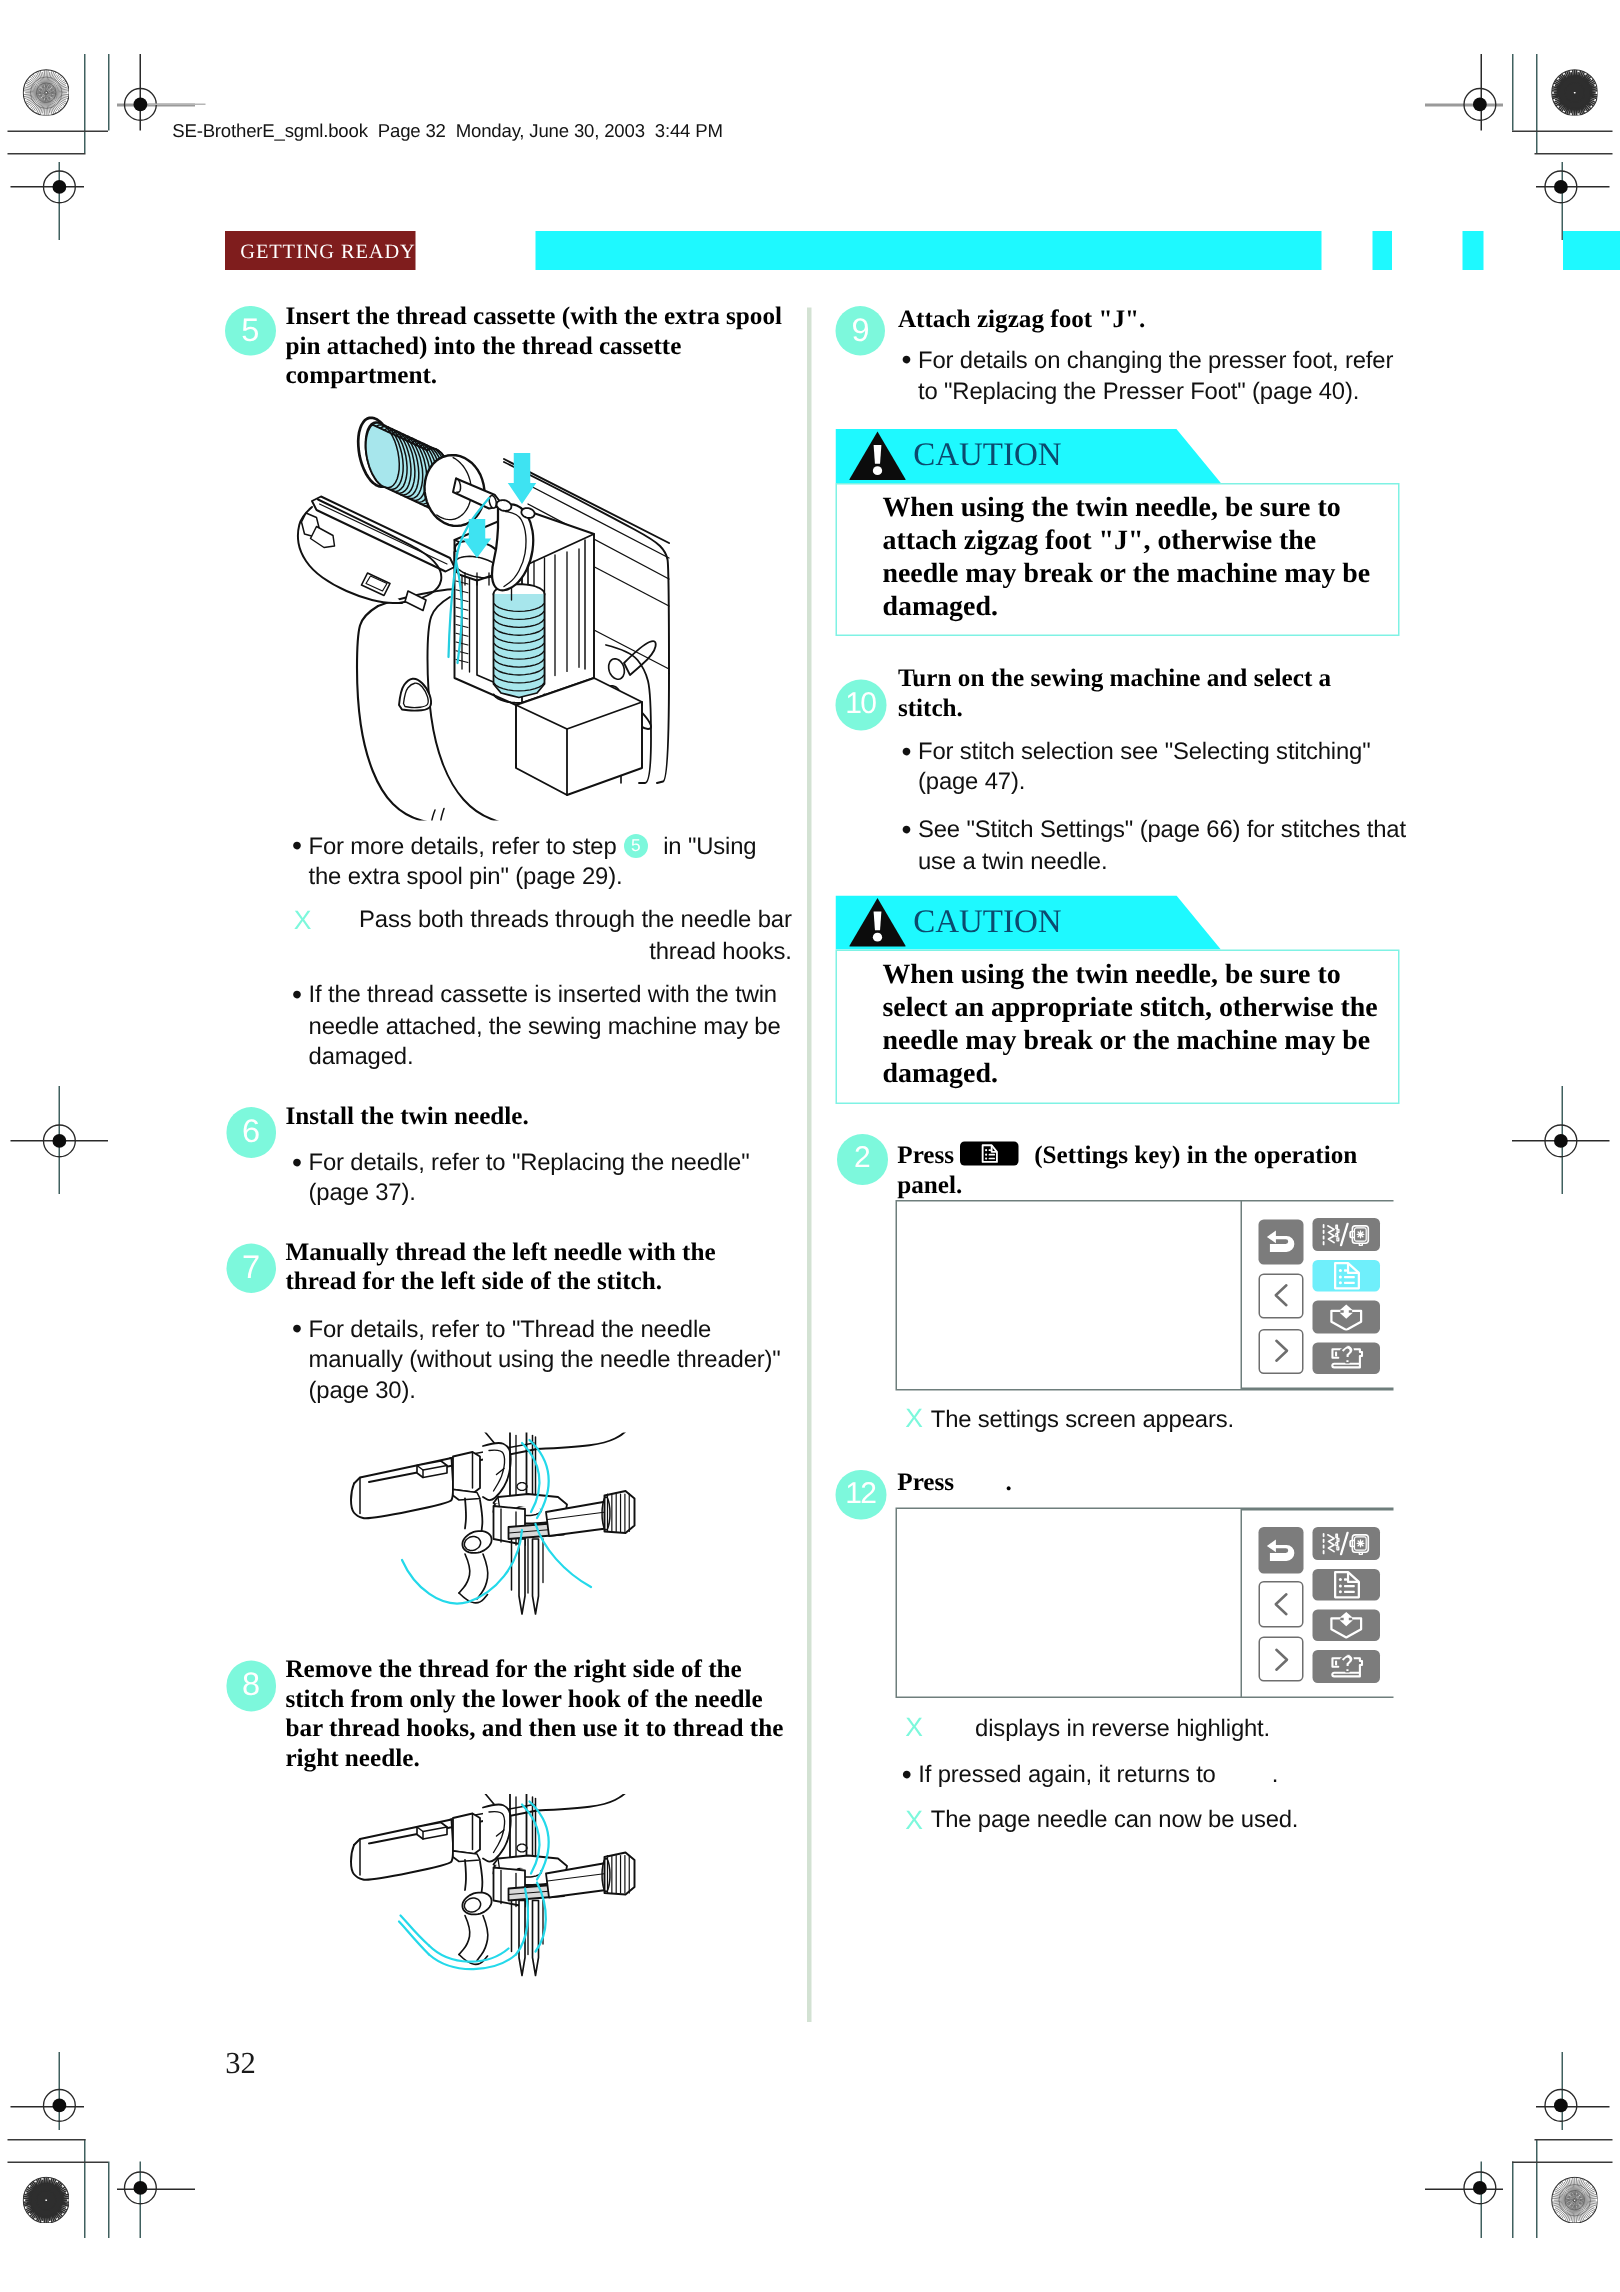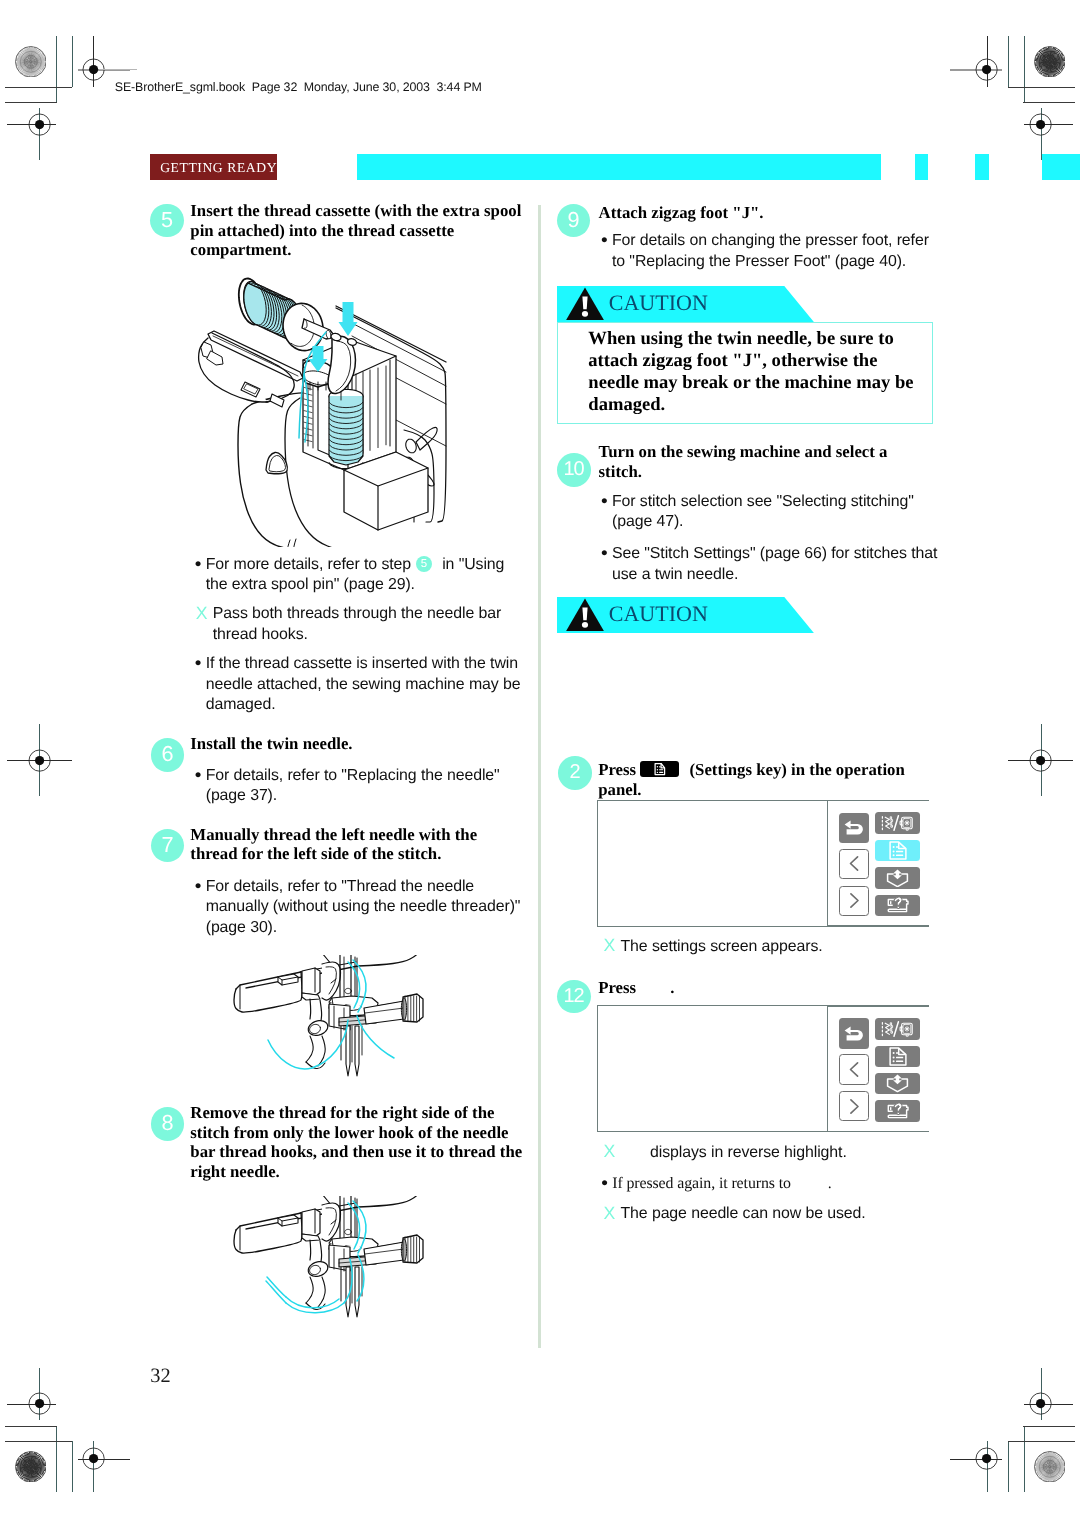--- a/index.html
+++ b/index.html
@@ -288,21 +288,21 @@
         </svg>
     </div>
 
     <div class="note abs" style="left:194.7px;top:554.7px;width:332px;">
       <span class="bullet">•</span>
       <span style="display:inline-block;padding-left:11px;"><span>For more details, refer to step </span><span class="inlinenum">5</span><span> in "Using the extra spool pin" (page 29).</span></span>
     </div>
 
     <div class="note abs" style="left:195.8px;top:604.1px;width:332px;">
       <span class="xmark">X</span>
-      <span style="display:inline-block;padding-left:17px;">Pass both threads through the needle bar thread hooks.</span>
+      <span style="display:inline-block;padding-left:17px;text-align:right;">Pass both threads through the needle bar thread hooks.</span>
     </div>
 
     <div class="note abs" style="left:194.7px;top:654.3px;width:332px;">
       <span class="bullet">•</span>
       <span style="display:inline-block;padding-left:11px;">If the thread cassette is inserted with the twin needle attached, the sewing machine may be damaged.</span>
     </div>
 
     <div class="stepnum" style="left:150.6px;top:737.9px;">6</div>
     <div class="steptitle abs" style="left:190.3px;top:734.4px;width:334px;">Install the twin needle.</div>
     <div class="note abs" style="left:194.7px;top:765.9px;width:332px;">
@@ -498,20 +498,21 @@
         <svg class="abs" style="left:0;top:0;" width="377" height="36" viewBox="0 0 377 36">
           <path d="M0 0 H227.3 L256.9 36 H0 Z" fill="#1EF9FF"></path>
         </svg>
         <svg class="abs" style="left:9.4px;top:1.3px;" width="38" height="33" viewBox="0 0 38 33">
           <path d="M19 0.6 L37.6 32.4 a0.9 0.9 0 0 1 -0.8 1.3 H1.2 a0.9 0.9 0 0 1 -0.8 -1.3 Z" fill="#0c0c0c"></path>
           <path d="M16.4 9.6 h5.2 l-0.9 12.6 h-3.4 Z" fill="#ffffff"></path>
           <ellipse cx="19" cy="26.8" rx="3.1" ry="2.9" fill="#ffffff"></ellipse>
         </svg>
         <div class="label" style="left:52px;top:6.2px;">CAUTION</div>
       </div>
+      <div class="body">When using the twin needle, be sure to select an appropriate stitch, otherwise the needle may break or the machine may be damaged.</div>
     </div>
 
     <div class="stepnum two" style="left:558.1px;top:756px;">2</div>
     <div class="steptitle abs" style="left:598.2px;top:760px;width:322px;"><span>Press </span><span class="inlinekey" style="width:39px;height:16px;margin:0 6px 0 0px;vertical-align:-2.3px;"><svg width="39" height="16" viewBox="0 0 39 16">
             <g transform="translate(14.2,1.6)">
               <g fill="none" stroke="#fff" stroke-width="1.25" stroke-linejoin="round">
                 <path d="M0.9 0.9 h6.0 L10.4 5.3 V12.0 H0.9 Z"></path>
                 <path d="M6.9 0.9 V5.3 H10.4"></path>
               </g>
               <g fill="#fff">
@@ -676,20 +677,20 @@
           </svg>
         </div>
       </div>
 
     <div class="note abs" style="left:603.5px;top:1142.5px;width:330px;">
       <span class="xmark">X</span>
       <span style="display:inline-block;padding-left:16.4px;"><span style="display:inline-block;width:30.2px;"></span><span>displays in reverse highlight.</span></span>
     </div>
     <div class="note abs" style="left:601.2px;top:1174.4px;width:330px;">
       <span class="bullet">•</span>
-      <span style="display:inline-block;padding-left:11px;font-family:Liberation Serif, serif;"><span>If pressed again, it returns to </span><span style="display:inline-block;width:33px;"></span><span>.</span></span>
+      <span style="display:inline-block;padding-left:11px;"><span>If pressed again, it returns to </span><span style="display:inline-block;width:33px;"></span><span>.</span></span>
     </div>
     <div class="note abs" style="left:603.5px;top:1204.1px;width:330px;">
       <span class="xmark">X</span>
       <span style="display:inline-block;padding-left:17px;">The page needle can now be used.</span>
     </div>
   </div>
 </div>
 
 </body></html>

